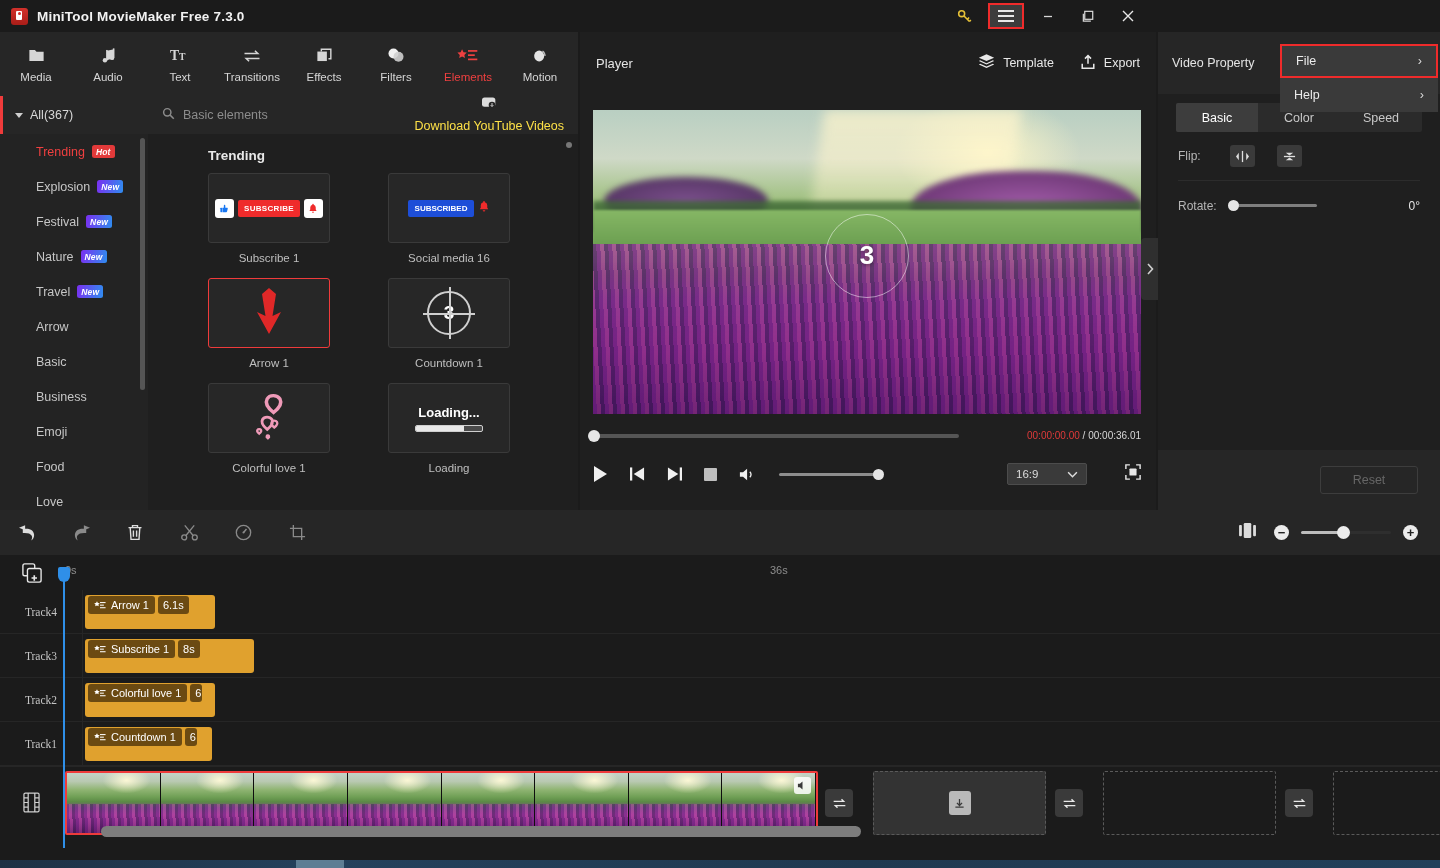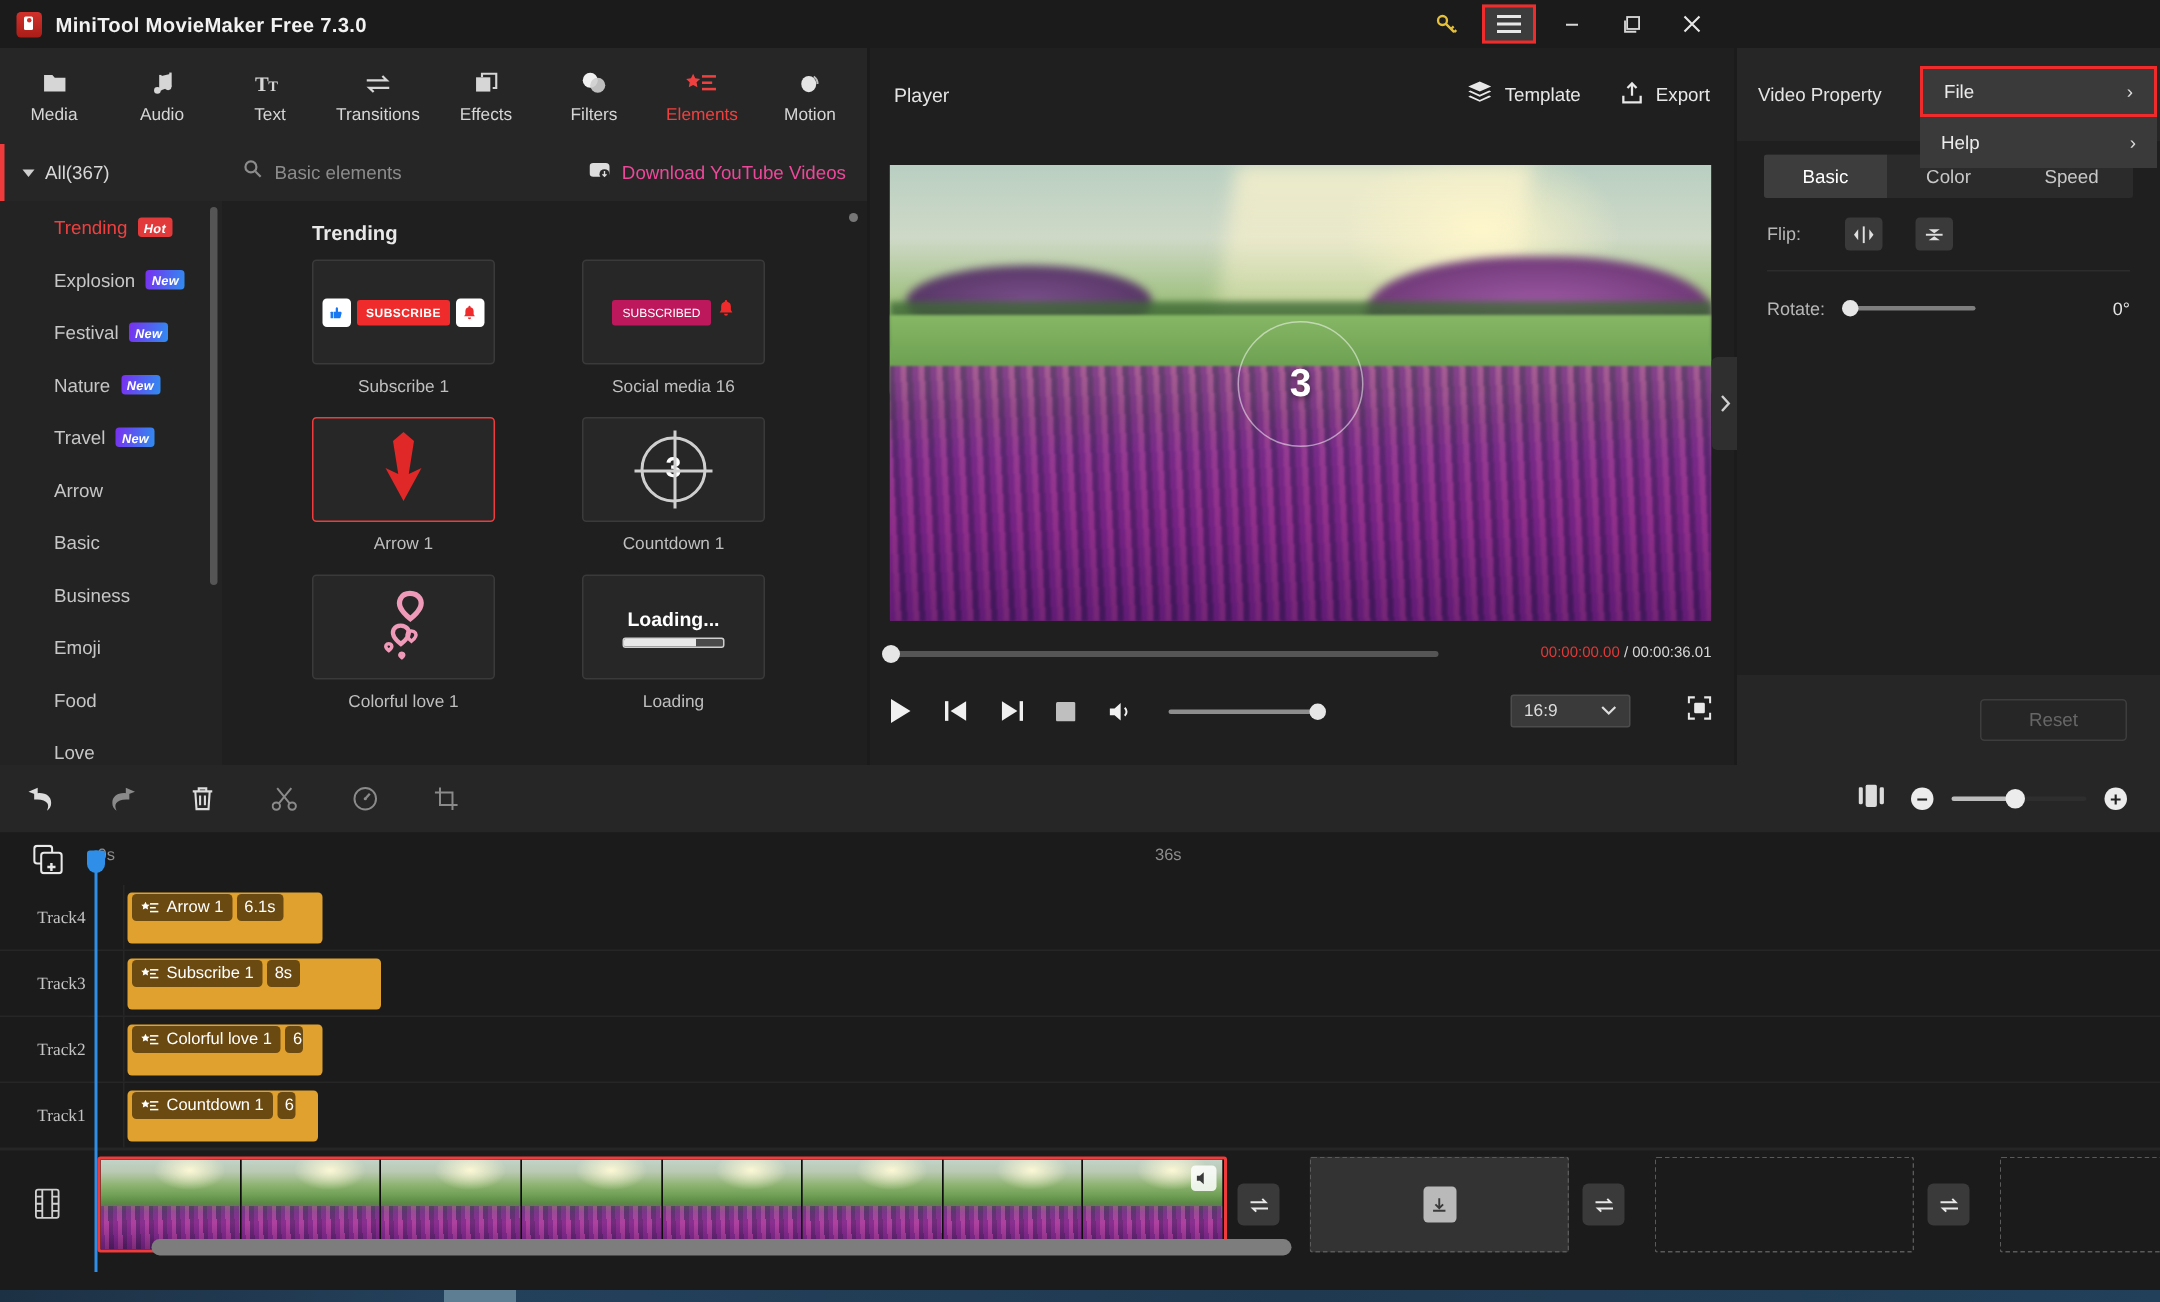--- a/index.html
+++ b/index.html
@@ -84,39 +84,39 @@
     background: #555; border-radius: 3px;
   }
 
   
   .elpanel { position: absolute; left: 148px; top: 96px; width: 430px; height: 414px; background: #1f1f1f; }
   .elbar {
     height: 38px; background: #262626; display: flex; align-items: center;
     padding: 0 14px; gap: 8px;
   }
   .search-ph { font-size: 12.5px; color: #8c8c8c; }
-  .yt-link { margin-left: auto; display: flex; align-items: center; gap: 7px; font-size: 12.5px; color: #ec4899; }
+  .yt-link { margin-left: auto; display: flex; align-items: center; gap: 7px; font-size: 12.5px; color: #fde047; flex-direction: column; }
   .elbody { position: relative; height: 376px; overflow: hidden; padding: 0 18px; }
   .sec-title { font-size: 13.5px; font-weight: bold; color: #e8e8e8; margin: 14px 0 10px 42px; }
   .grid { display: flex; flex-wrap: wrap; gap: 0 58px; padding-left: 42px; }
   .cell { width: 122px; }
   .thumb {
     width: 122px; height: 70px; background: #272727; border: 1px solid #3a3a3a;
     border-radius: 3px; display: flex; align-items: center; justify-content: center;
     overflow: hidden; position: relative;
   }
   .thumb.selected { border: 1.5px solid #ef3b3b; }
   .cell .cap { font-size: 11.5px; color: #bfbfbf; text-align: center; margin: 9px 0 14px; }
   .el-sb { position: absolute; right: 6px; top: 8px; width: 6px; height: 6px; background: #777; border-radius: 50%; }
 
   
   .sub-row { display: flex; align-items: center; gap: 4px; }
   .sq { width: 19px; height: 19px; background: #fff; border-radius: 3px; display: flex; align-items: center; justify-content: center; font-size: 11px; }
   .sub-pill { background: #ef2b2b; color: #fff; font-size: 8px; font-weight: bold; padding: 4px 6px; border-radius: 2px; letter-spacing: .3px; }
-  .subd-pill { background: #be185d; color: #fff; font-size: 8px; font-weight: normal; padding: 4px 7px; border-radius: 2px; }
+  .subd-pill { background: #1d4ed8; color: #fff; font-size: 8px; font-weight: bold; padding: 4px 7px; border-radius: 2px; }
   
   .arrow-g { color: #e02828; }
   
   .cd { width: 44px; height: 44px; border-radius: 50%; border: 2px solid #cfcfcf; display: flex; align-items: center; justify-content: center; color: #fff; font-size: 19px; font-weight: bold; position: relative; }
   .cd::before, .cd::after { content: ""; position: absolute; background: #cfcfcf; }
   .cd::before { left: -6px; right: -6px; height: 1.5px; top: 50%; }
   .cd::after { top: -6px; bottom: -6px; width: 1.5px; left: 50%; }
   
   .ld-t { color: #fff; font-size: 13px; font-weight: bold; }
   .ld-bar { width: 68px; height: 7px; background: #4a4a4a; border: 1px solid #cfcfcf; border-radius: 2px; margin-top: 5px; overflow: hidden; }

